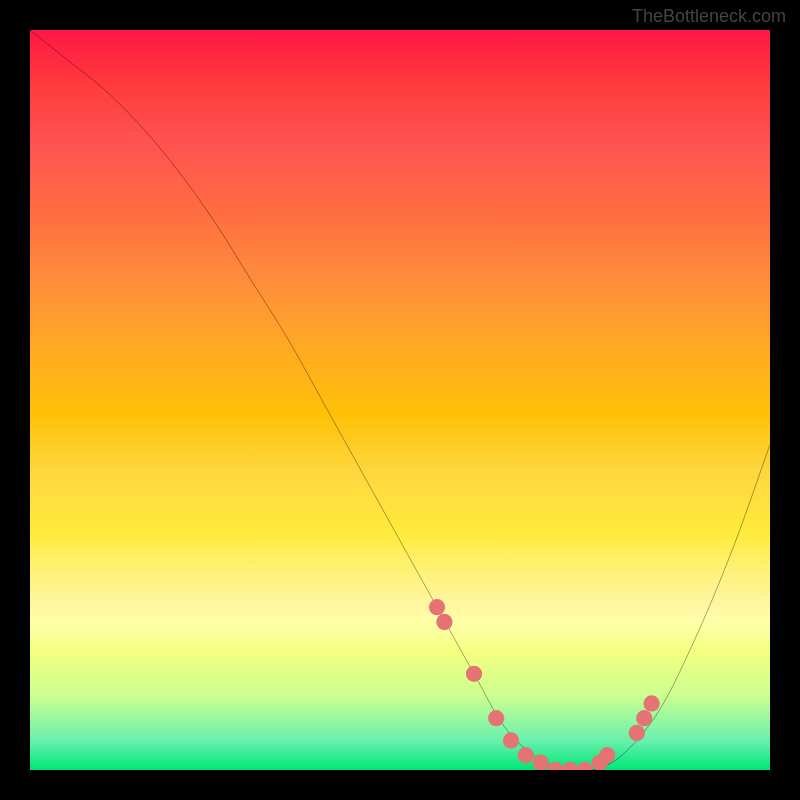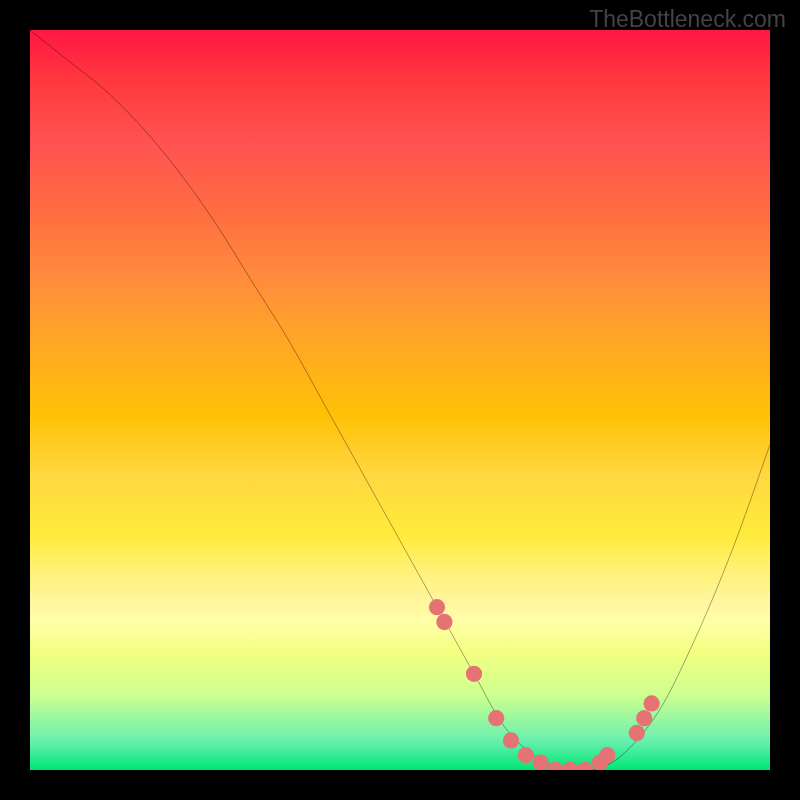--- a/index.html
+++ b/index.html
@@ -9,21 +9,21 @@
     height: 800px;
     background: #000;
     position: relative;
     font-family: Arial, sans-serif;
   }
   .watermark {
     position: absolute;
     top: 6px;
     right: 14px;
     color: #444;
-    font-size: 23px;
+    font-size: 18px;
     font-weight: 500;
     z-index: 10;
     margin-left: 8px;
   }
   .plot {
     position: absolute;
     left: 30px;
     top: 30px;
     width: 740px;
     height: 740px;

